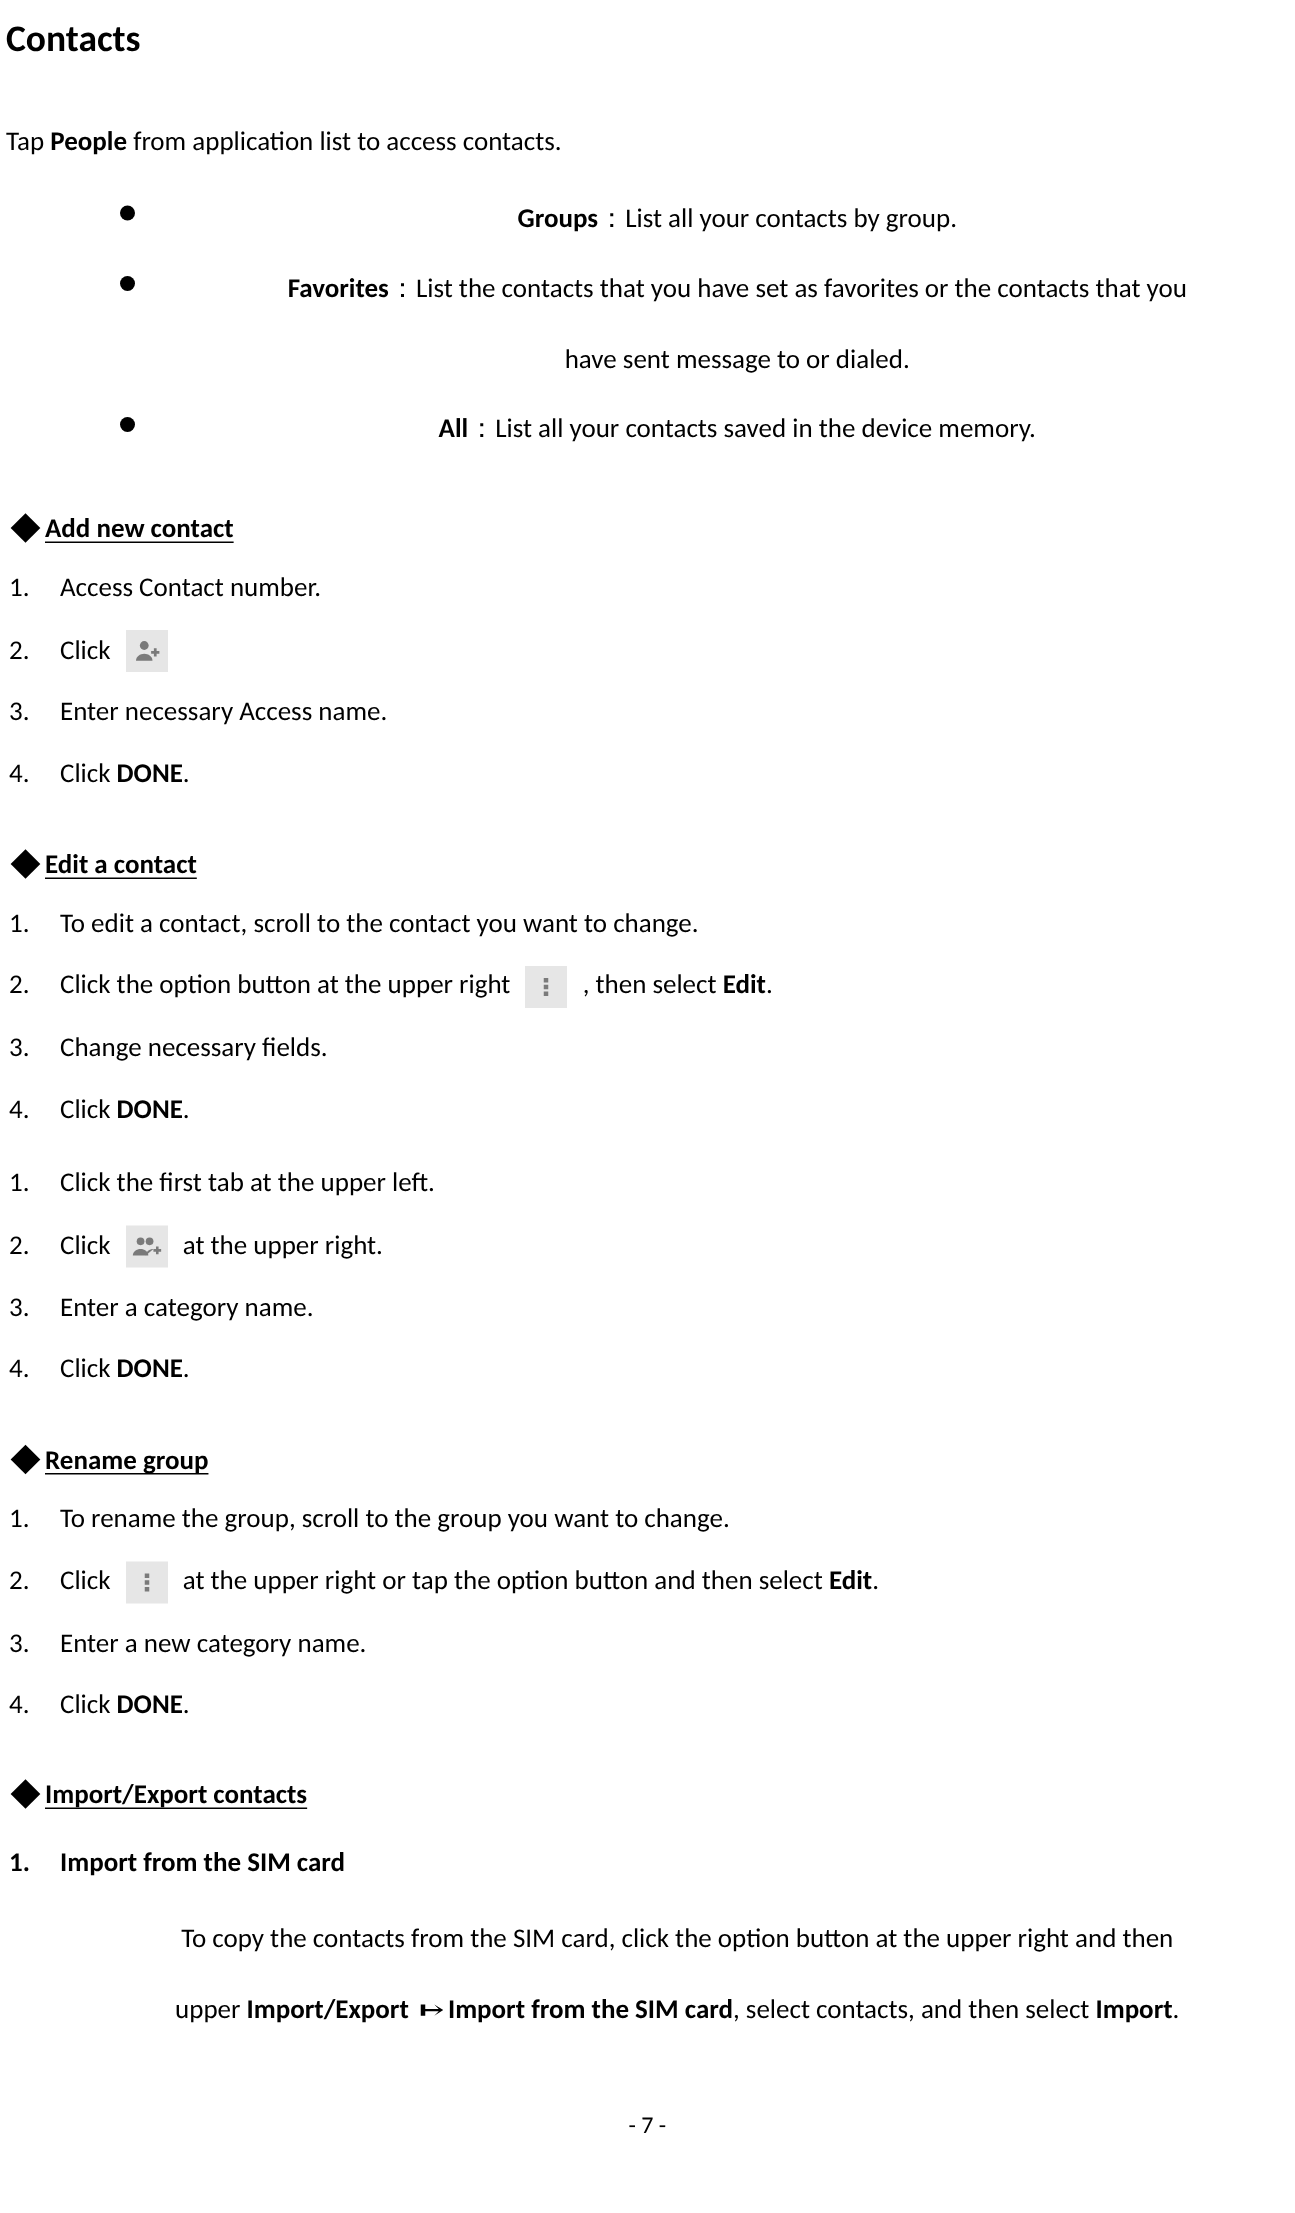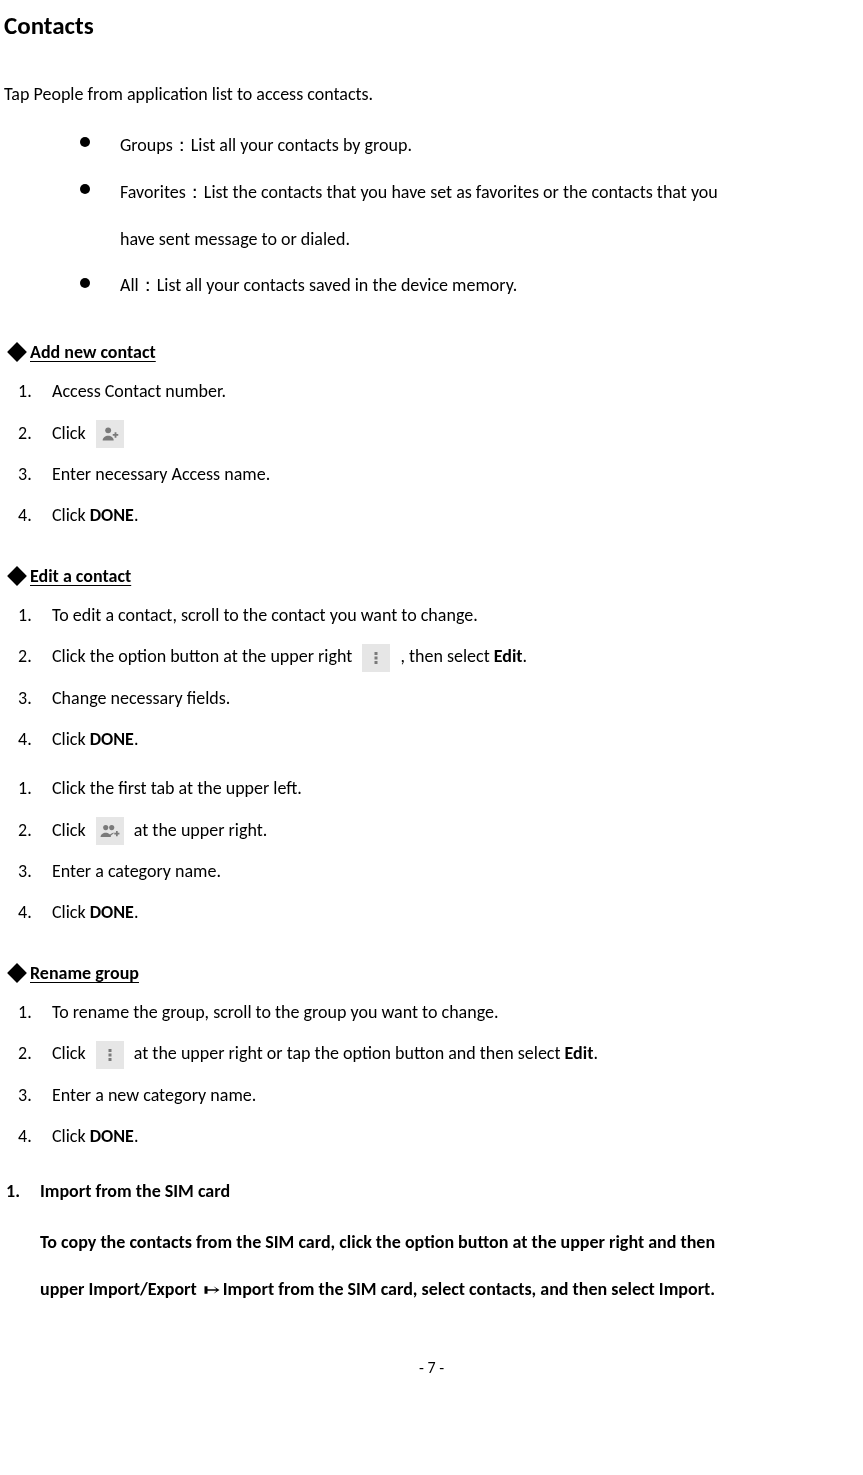--- a/index.html
+++ b/index.html
@@ -18,32 +18,33 @@
   }
   .title {
     font-weight: bold;
     font-size: 25px;
     margin: 10px 0 0 4px;
   }
   .intro {
     margin: 40px 0 0 4px;
     line-height: 1.5;
   }
-  .intro b, .bullets b, .sections b { font-weight: normal; }
+  .intro b, .bullets b, .sections b { font-weight: bold; }
 
   ul.bullets {
     list-style: none;
     margin: 14px 0 0 0;
     padding: 0 0 0 80px;
   }
   ul.bullets > li {
     position: relative;
     padding: 0 0 0 40px;
     margin: 0;
     line-height: 2.6;
+    text-align: center;
   }
   ul.bullets > li::before {
     content: "";
     position: absolute;
     left: 0;
     top: 0.85em;
     width: 10px;
     height: 10px;
     background: #000;
     border-radius: 50%;
@@ -72,21 +73,21 @@
     flex: 0 0 auto;
   }
   .diamond-label {
     text-decoration: underline;
     text-underline-offset: 3px;
   }
 
   ol.steps {
     list-style: none;
     counter-reset: step;
-    margin: 8px 0 0 12px;
+    margin: 8px 0 0 0;
     padding: 0 0 0 6px;
   }
   ol.steps > li {
     counter-increment: step;
     position: relative;
     padding: 0 0 0 34px;
     line-height: 2.3;
   }
   ol.steps > li::before {
     content: counter(step) ".";
@@ -109,23 +110,24 @@
     font-weight: bold;
   }
   ol.nsteps > li::before {
     content: counter(nstep) ".";
     position: absolute;
     left: 0;
     top: 0;
     font-weight: bold;
   }
   .nstep-body {
-    font-weight: bold;
+    font-weight: normal;
     line-height: 2.6;
     margin-top: 6px;
+    text-align: center;
   }
 
   .icon-box {
     display: inline-flex;
     vertical-align: middle;
     align-items: center;
     justify-content: center;
     width: 28px;
     height: 28px;
     background: #e6e6e6;
@@ -252,20 +254,24 @@
         </svg>
       </span>
       <span> at the upper right or tap the option button and then select </span><b>Edit</b><span>.</span>
     </li>
     <li><span>Enter a new category name.</span></li>
     <li>
       <span>Click </span><b>DONE</b><span>.</span>
     </li>
   </ol>
 
+  <div class="diamond-row tight">
+    <span class="diamond"></span>
+    <span class="diamond-label">Import/Export contacts</span>
+  </div>
   <ol class="nsteps">
     <li>
       <span>Import from the SIM card</span>
       <div class="nstep-body">
         <div>To copy the contacts from the SIM card, click the option button at the upper right and then</div>
         <div>
           <span>upper </span><b>Import/Export </b><span class="arrow">
             <svg width="18" height="12" viewBox="0 0 24 14">
               <path d="M2 2 L2 12 L6 12 L6 8 L18 8 L14 12 L22 7 L14 2 L18 6 L6 6 L6 2 Z" fill="#000"></path>
             </svg>

